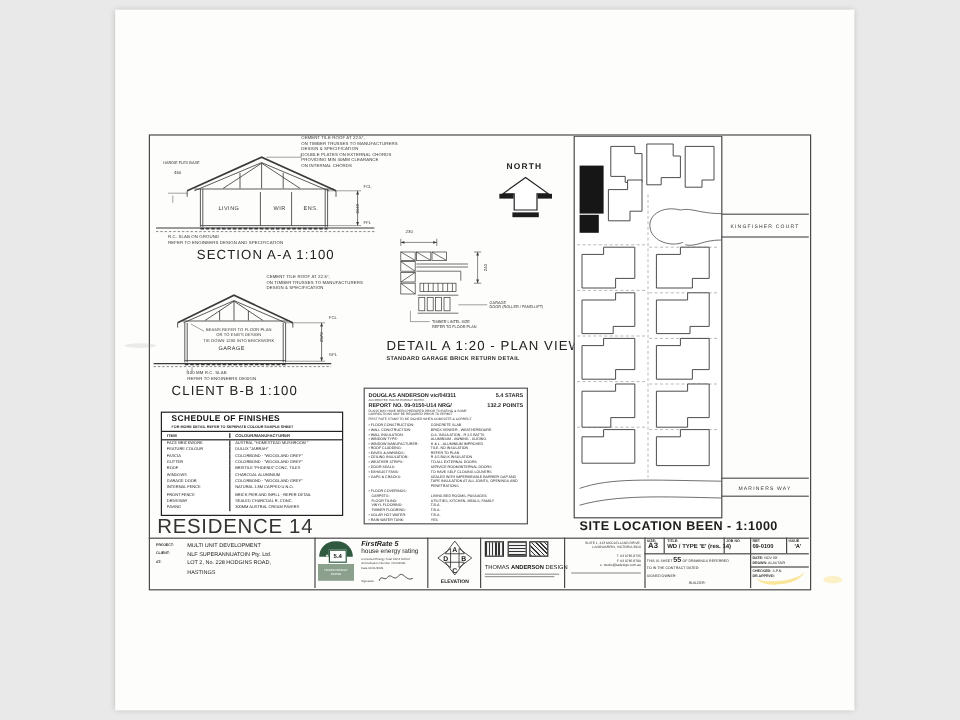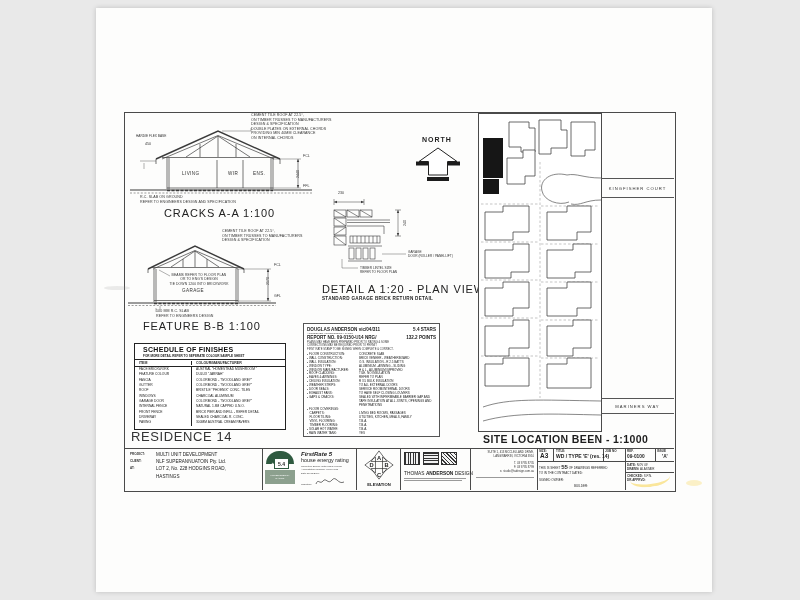--- a/index.html
+++ b/index.html
@@ -84,21 +84,21 @@
 <div class="abs room-label" style="left:182px;top:171px">LIVING</div>
 <div class="abs room-label" style="left:228px;top:171px">WIR</div>
 <div class="abs room-label" style="left:253px;top:171px">ENS.</div>
 <div class="abs dim" style="left:303px;top:154px">FCL</div>
 <div class="abs dim rot" style="left:296px;top:178px">2440</div>
 <div class="abs dim" style="left:303px;top:184px">FFL</div>
 <div class="abs note" style="left:140px;top:195px;width:120px">
     <div>R.C. SLAB ON GROUND</div>
     <div>REFER TO ENGINEERS DESIGN AND SPECIFICATION</div>
   </div>
-<div class="abs big-title" style="left:164px;top:207px">CRACKS A-A 1:100</div>
+<div class="abs big-title" style="left:164px;top:207px">SECTION A-A 1:100</div>
 
 <div class="abs note" style="left:222px;top:229px;width:110px">
     <div>CEMENT TILE ROOF AT  22.5°,</div>
     <div>ON TIMBER TRUSSES TO MANUFACTURERS</div>
     <div>DESIGN &amp; SPECIFICATION</div>
   </div>
 <div class="abs" style="left:126px;top:240px;width:175px;height:72px">
   <svg width="175" height="72" viewBox="0 0 175 72">
     <g stroke="#3b3b3b" fill="none" stroke-width="0.7">
       <path d="M22,29 L69,6 L118,29" stroke-width="1.4"></path>
@@ -128,21 +128,21 @@
     <div>TIE DOWN 1200 INTO BRICKWORK</div>
   </div>
 <div class="abs room-label" style="left:182px;top:288px">GARAGE</div>
 <div class="abs dim" style="left:274px;top:263px">FCL</div>
 <div class="abs dim rot" style="left:266px;top:285px">2570</div>
 <div class="abs dim" style="left:274px;top:294px">GFL</div>
 <div class="abs note" style="left:156px;top:309px;width:100px">
     <div>100 MM R.C. SLAB</div>
     <div>REFER TO ENGINEERS DESIGN</div>
   </div>
-<div class="abs big-title" style="left:143px;top:320px">FEATURE B-B 1:100</div>
+<div class="abs big-title" style="left:143px;top:320px">CLIENT B-B 1:100</div>
 
 <div class="abs" style="left:422px;top:136px;font-size:7px;font-weight:bold;letter-spacing:1px;color:#222">NORTH</div>
 <div class="abs" style="left:416px;top:146px">
   <svg width="44" height="36" viewBox="0 0 44 36">
     <polygon points="22,2 41,15.5 31.5,15.5 31.5,29 12.5,29 12.5,15.5 3,15.5" fill="#fff" stroke="#222" stroke-width="1"></polygon>
     <rect x="0" y="15.5" width="12" height="4" fill="#1c1c1c"></rect>
     <rect x="32" y="15.5" width="12" height="4" fill="#1c1c1c"></rect>
     <rect x="11" y="31" width="22" height="4" fill="#1c1c1c"></rect>
   </svg>
 </div>
@@ -342,21 +342,21 @@
       <div class="srow">
         <div class="c1">DRIVEWAY</div>
         <div class="c2">SEALED CHARCOAL R. CONC.</div>
       </div>
       <div class="srow">
         <div class="c1">PAVING</div>
         <div class="c2">300MM AUSTRAL CREAM PAVERS</div>
       </div>
     </div>
 </div>
-<div class="abs" style="left:131px;top:429px;font-size:13px;letter-spacing:.6px;color:#333">RESIDENCE 14</div>
+<div class="abs" style="left:131px;top:429px;font-size:17px;letter-spacing:.6px;color:#333">RESIDENCE 14</div>
 
 <div class="abs" style="left:478px;top:113px;width:124px;height:319px;border:1px solid #4a4a4a;box-sizing:border-box;background:#fff">
   <svg width="122" height="317" viewBox="0 0 122 317">
     <g stroke="#8a8a8a" stroke-width="0.5" fill="none" stroke-dasharray="2.5,2">
       <path d="M61,48 V284"></path>
       <path d="M2,90 H60 M2,128 H60 M2,166 H60 M2,204 H60 M2,242 H60"></path>
       <path d="M62,92 H120 M62,130 H120 M62,168 H120 M62,206 H120 M62,244 H120"></path>
     </g>
     <g stroke="#444" stroke-width="0.8" fill="#fff">
       <path d="M30,8 h20 v6 h6 v24 h-14 v-5 h-12 z"></path>

